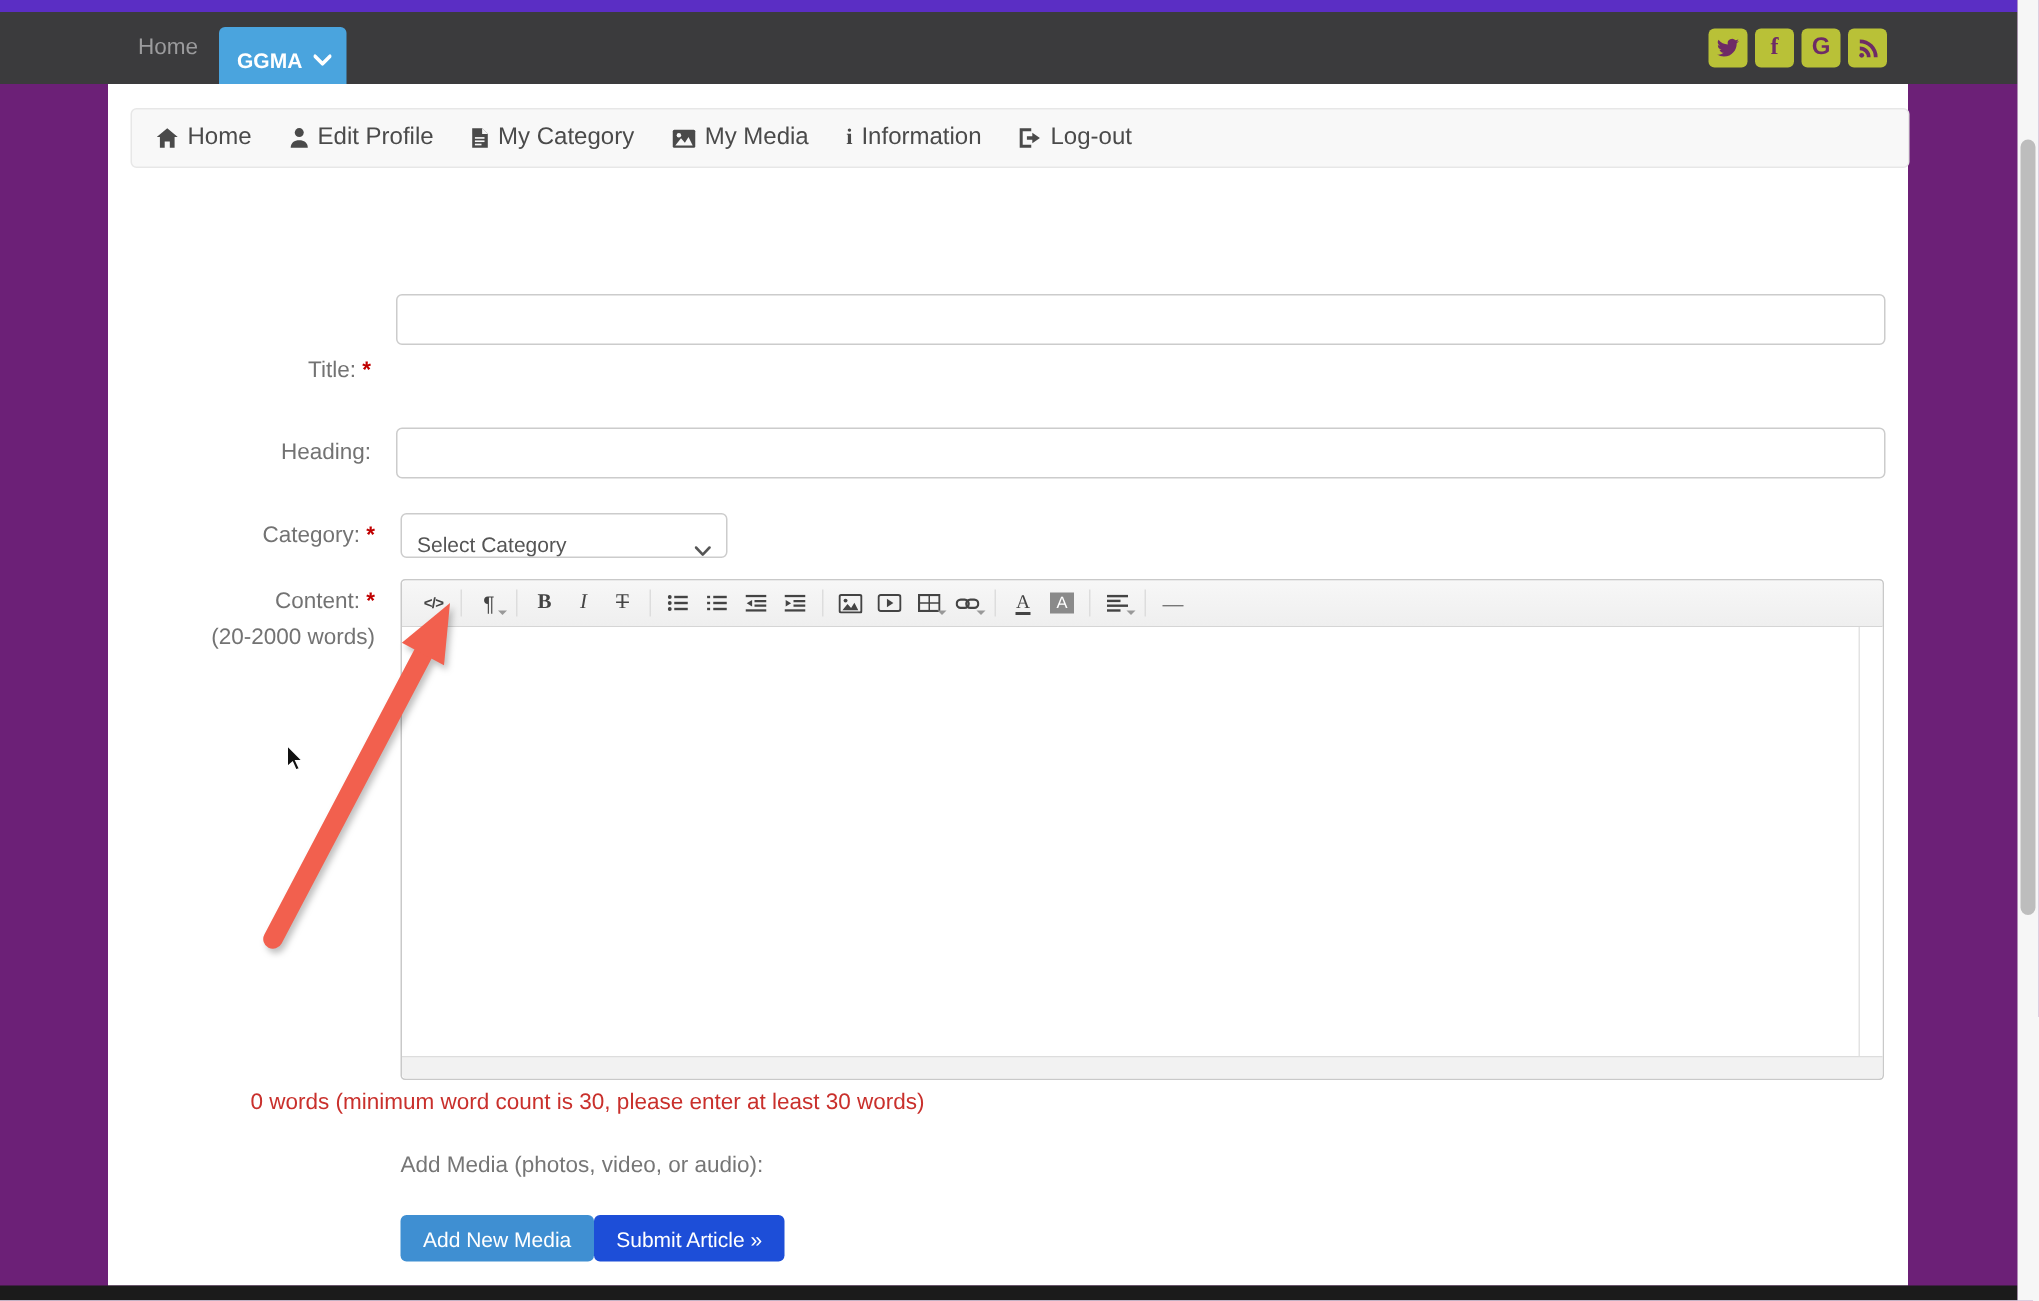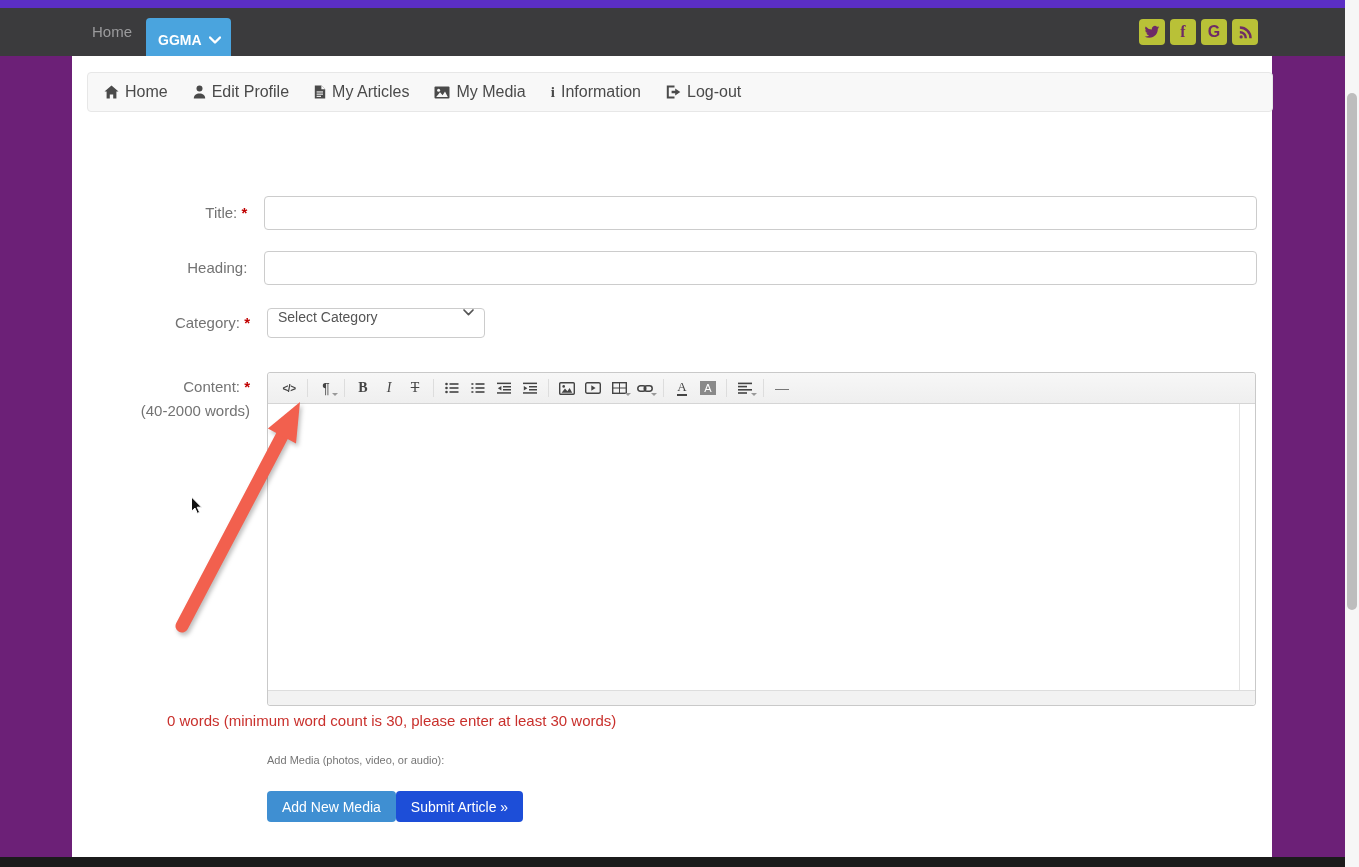--- a/index.html
+++ b/index.html
@@ -34,32 +34,32 @@
 
   .page-title{position:absolute;left:15px;top:56px;margin:0;font-size:33px;font-weight:bold;
               color:#8A8A8A;letter-spacing:-0.5px;}
 
   
   .form{position:absolute;left:15px;top:124px;width:1170px;}
   .frow{display:flex;align-items:flex-start;}
   .lblcol{width:163px;margin-right:17px;text-align:right;color:#737373;font-size:15px;}
   .req{color:#C00000;font-weight:bold;}
   .row-title{margin-top:16px;}
-  .row-title .lblcol{line-height:34px;}
+  .row-title .lblcol{line-height:34px;margin-top:34px;}
   .row-heading{margin-top:21px;}
   .row-heading .lblcol{line-height:34px;}
   .row-category{margin-top:23px;}
   .row-category .lblcol{line-height:30px;}
-  .row-content{margin-top:34px;}
+  .row-content{margin-top:14px;}
   .row-content .lblcol{line-height:24px;padding-top:3px;}
 
   .text-input{width:987px;height:32px;border:1px solid #CCCCCC;border-radius:4px;font-size:14px;
               padding:0 10px;color:#444;outline:none;font-family:inherit;}
   .select{width:196px;height:28px;border:1px solid #CCCCCC;border-radius:4px;background:#fff;
-          display:flex;align-items:flex-start;justify-content:space-between;padding:0 10px;
+          display:flex;align-items:flex-end;justify-content:space-between;padding:0 10px;
           color:#555;font-size:14px;cursor:pointer;}
 
   
   .editor{width:987px;border:1px solid #C9C9C9;border-radius:3px;background:#fff;}
   .ed-toolbar{height:30px;background:linear-gradient(#F7F7F7,#EFEFEF);border-bottom:1px solid #D5D5D5;
               display:flex;align-items:center;padding:0 8px;border-radius:3px 3px 0 0;}
   .tb-group{display:flex;align-items:center;}
   .tb-sep{width:1px;height:18px;background:#DDD;margin:0 5px;}
   .tbtn{appearance:none;border:none;background:transparent;width:26px;height:22px;display:flex;
         align-items:center;justify-content:center;color:#444;font-size:13px;cursor:pointer;
@@ -73,21 +73,21 @@
   .g-fontcolor{font-size:13px;font-family:"Liberation Serif",serif;border-bottom:2px solid #444;line-height:1.05;}
   .g-highlight{font-size:11px;color:#fff;background:#8a8a8a;padding:1px 4px;line-height:1.1;}
   .g-hr{font-size:14px;color:#777;}
   .tcaret{position:absolute;right:1px;bottom:3px;width:0;height:0;border-left:3px solid transparent;
           border-right:3px solid transparent;border-top:3px solid #999;}
   .ed-content{position:relative;height:286px;background:#fff;}
   .ed-inner{position:absolute;left:0;top:0;right:15px;bottom:0;border-right:1px solid #E3E3E3;}
   .ed-statusbar{height:14px;background:#F2F2F2;border-top:1px solid #DDD;border-radius:0 0 3px 3px;cursor:ns-resize;}
 
   .word-warning{margin:6px 0 0 80px;color:#C9302C;font-size:15px;}
-  .add-media-label{margin:25px 0 0 180px;color:#767676;font-size:11px;}
+  .add-media-label{margin:25px 0 0 180px;color:#767676;font-size:15px;}
   .btn-row{margin:25px 0 0 180px;display:flex;gap:0;}
   .btn{appearance:none;border:none;border-radius:4px;color:#fff;font-size:14px;height:31px;
        padding:0 15px;cursor:pointer;font-family:inherit;}
   .btn-blue{background:#3F8FD2;}
   .btn-green{background:#1d4ed8;}
 
   
   .arrow-svg{position:absolute;left:160px;top:388px;filter:drop-shadow(2px 3px 2px rgba(0,0,0,0.25));}
   .cursor-svg{position:absolute;left:190px;top:496px;}
 
@@ -148,21 +148,21 @@
         <span>Edit Profile</span>
       </a>
       <a class="menu-item">
         <svg width="12" height="14" viewBox="0 0 12 14">
           <path fill="#4A4A4A" d="M0.8 0.5h6.6l3.8 3.8v9.2H0.8z"></path>
           <path fill="#F8F8F8" d="M7.4 0.5v3.8h3.8z"></path>
           <rect x="2.6" y="6.4" width="6.4" height="1.1" fill="#F8F8F8"></rect>
           <rect x="2.6" y="8.6" width="6.4" height="1.1" fill="#F8F8F8"></rect>
           <rect x="2.6" y="10.8" width="4.4" height="1.1" fill="#F8F8F8"></rect>
         </svg>
-        <span>My Articles</span>
+        <span>My Category</span>
       </a>
       <a class="menu-item">
         <svg width="16" height="13" viewBox="0 0 16 13">
           <rect x="0.5" y="0.5" width="15" height="12" rx="1" fill="#4A4A4A"></rect>
           <circle cx="4.6" cy="4.2" r="1.5" fill="#F8F8F8"></circle>
           <path fill="#F8F8F8" d="M2.2 11 6 6.2l2.6 3L11 5.4l2.8 5.6z"></path>
         </svg>
         <span>My Media</span>
       </a>
       <a class="menu-item">
@@ -208,21 +208,21 @@
           </svg>
         </div>
       </div>
 
       <div class="frow row-content">
         <div class="lblcol">
           <div>
             <span>Content:</span>
             <span class="req">*</span>
           </div>
-          <div>(40-2000 words)</div>
+          <div>(20-2000 words)</div>
         </div>
 
         <div class="editor">
           <div class="ed-toolbar">
             <div class="tb-group">
               <button class="tbtn">
                 <span class="g-code">&lt;/&gt;</span>
               </button>
             </div>
             <span class="tb-sep"></span>

